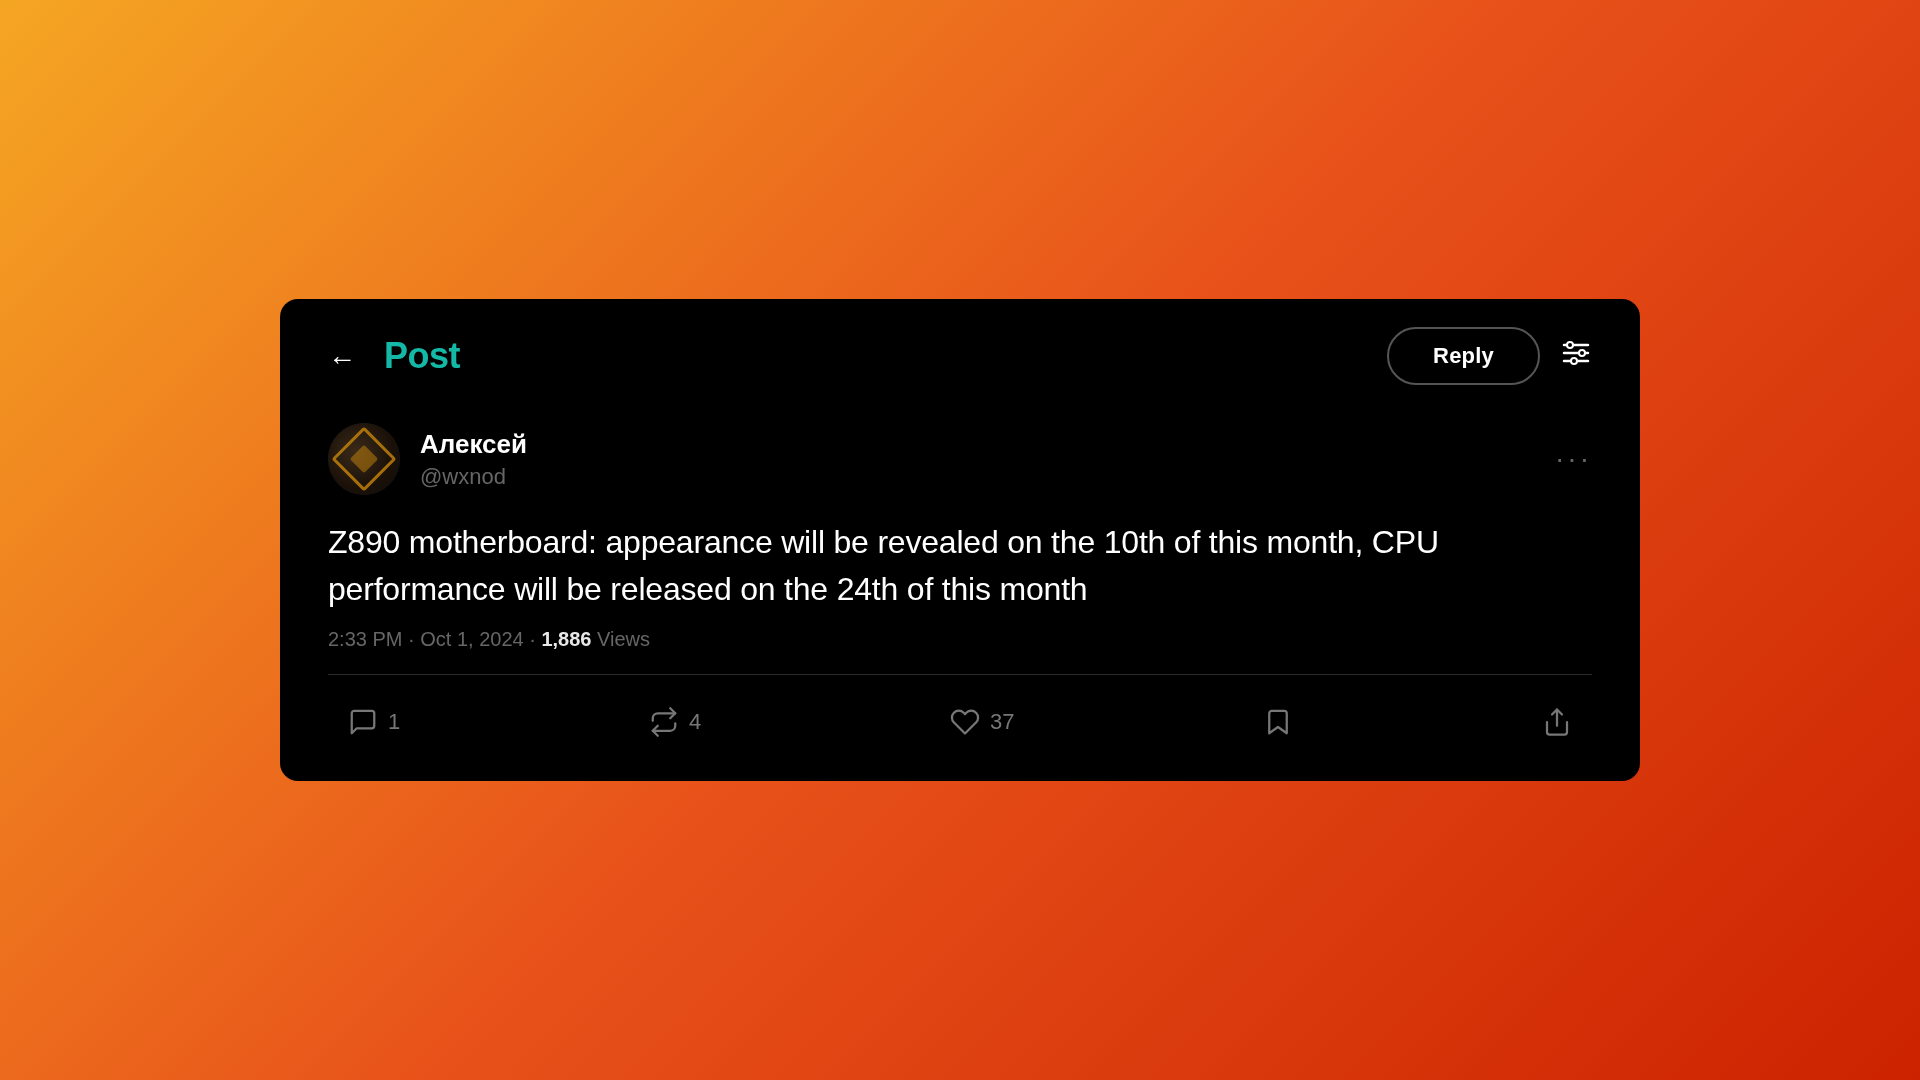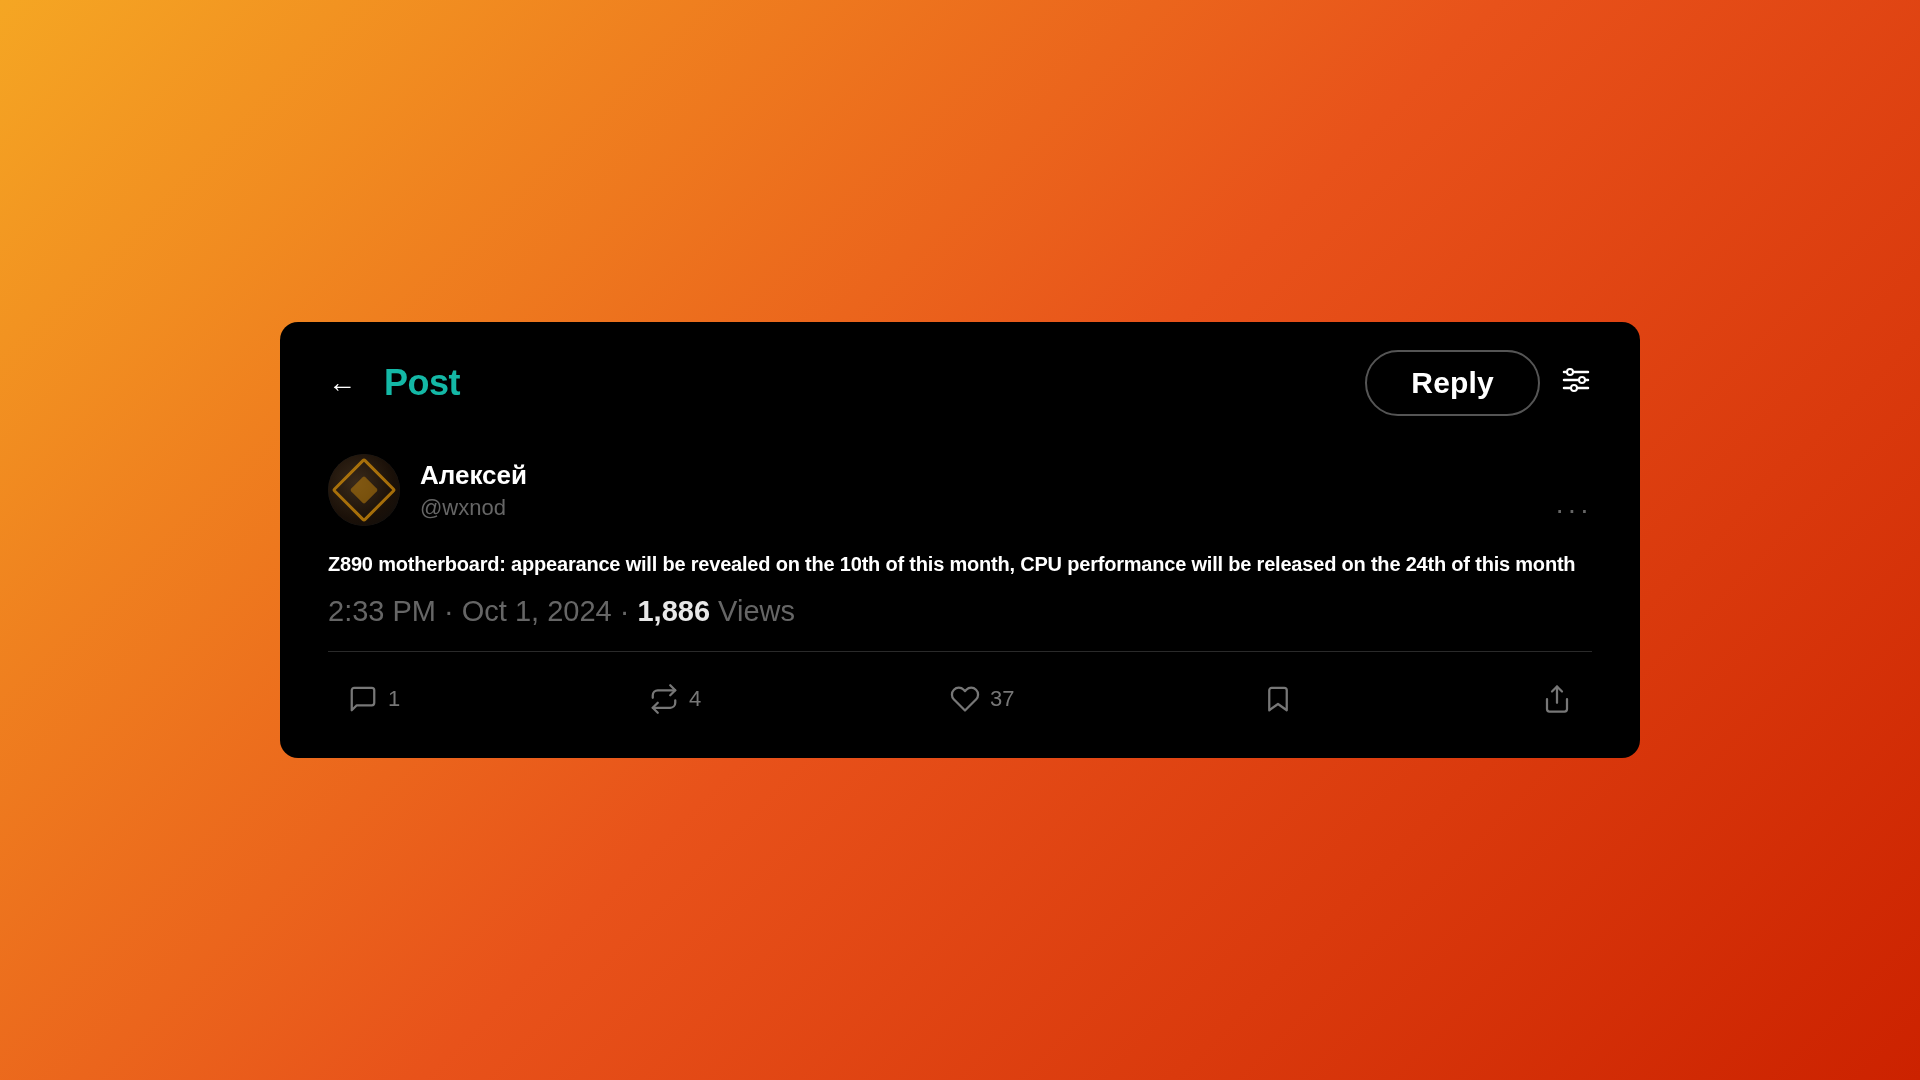--- a/index.html
+++ b/index.html
@@ -54,42 +54,42 @@
       display: flex;
       align-items: center;
       gap: 20px;
     }
 
     .reply-button {
       border: 2px solid #555;
       border-radius: 9999px;
       background: transparent;
       color: #fff;
-      font-size: 30px;
+      font-size: 22px;
       font-weight: 700;
       padding: 14px 44px;
       cursor: pointer;
       letter-spacing: 0.2px;
     }
 
     .filter-icon {
       color: #fff;
       font-size: 26px;
       cursor: pointer;
     }
 
     
     .post-body {
       padding: 10px 48px 24px 48px;
     }
 
     
     .user-row {
       display: flex;
-      align-items: flex-end;
+      align-items: center;
       justify-content: space-between;
       margin-bottom: 24px;
     }
 
     .user-info {
       display: flex;
       align-items: center;
       gap: 20px;
     }
 
@@ -163,31 +163,31 @@
     .more-dots {
       color: #666;
       font-size: 28px;
       cursor: pointer;
       letter-spacing: 3px;
     }
 
     
     .tweet-text {
       color: #fff;
-      font-size: 20px;
+      font-size: 32px;
       line-height: 1.45;
-      font-weight: 700;
+      font-weight: 400;
       margin-bottom: 16px;
       letter-spacing: -0.2px;
     }
 
     
     .timestamp {
       color: #666;
-      font-size: 29px;
+      font-size: 20px;
       margin-bottom: 23px;
     }
 
     .timestamp .views-count {
       color: #e8e8e8;
       font-weight: 800;
     }
 
     
     .divider {

